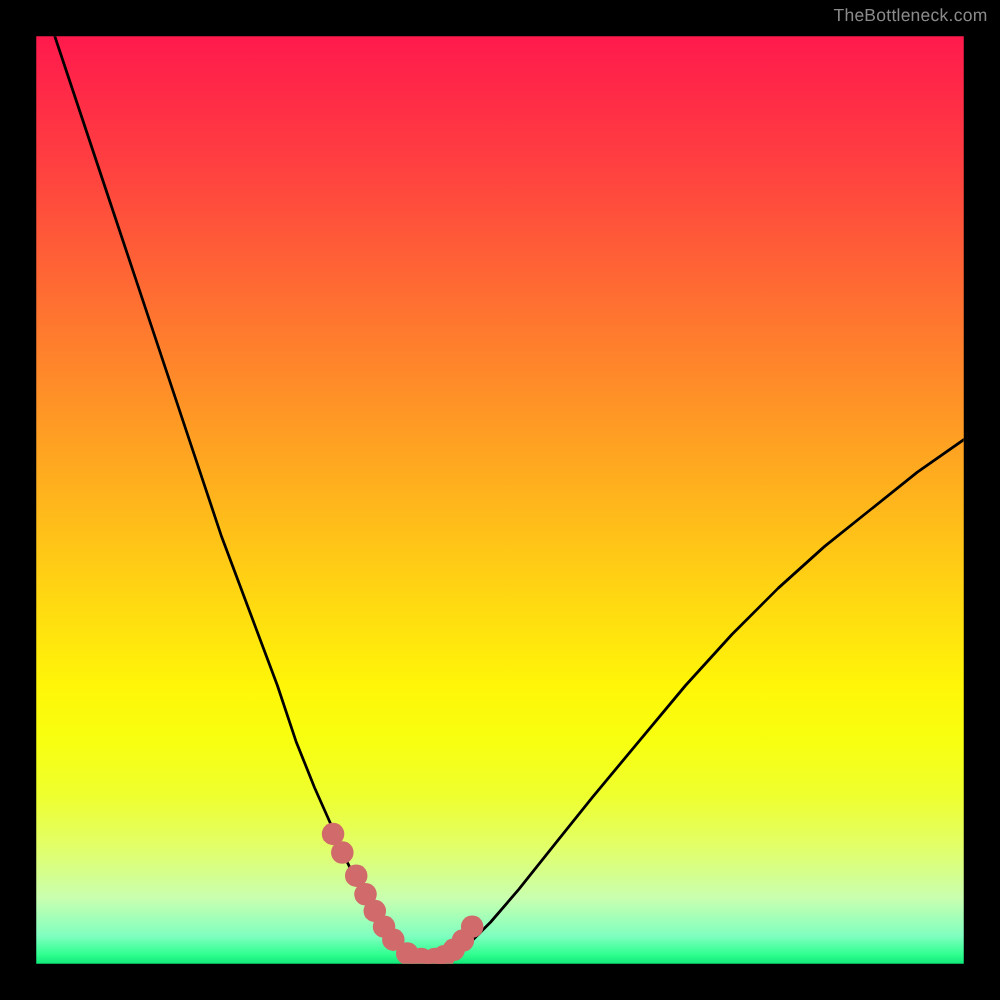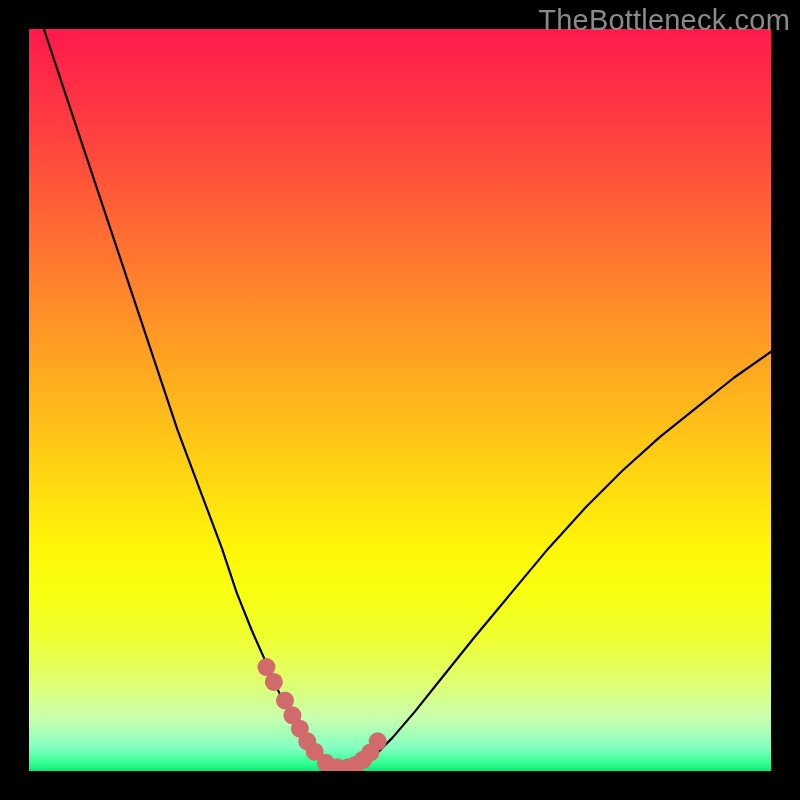--- a/index.html
+++ b/index.html
@@ -49,21 +49,21 @@
   .plot svg {
     position: absolute;
     left: 0;
     top: 0;
   }
   .watermark {
     position: absolute;
     top: 4px;
     right: 10px;
     color: #8a8a8a;
-    font-size: 29px;
+    font-size: 14px;
     font-weight: 400;
     letter-spacing: 0.2px;
   }
 </style>
 </head>
 <body>
 
 <div class="frame">
   <div class="plot">
     <svg id="chart-svg" width="742" height="742" viewBox="0 0 742 742">

